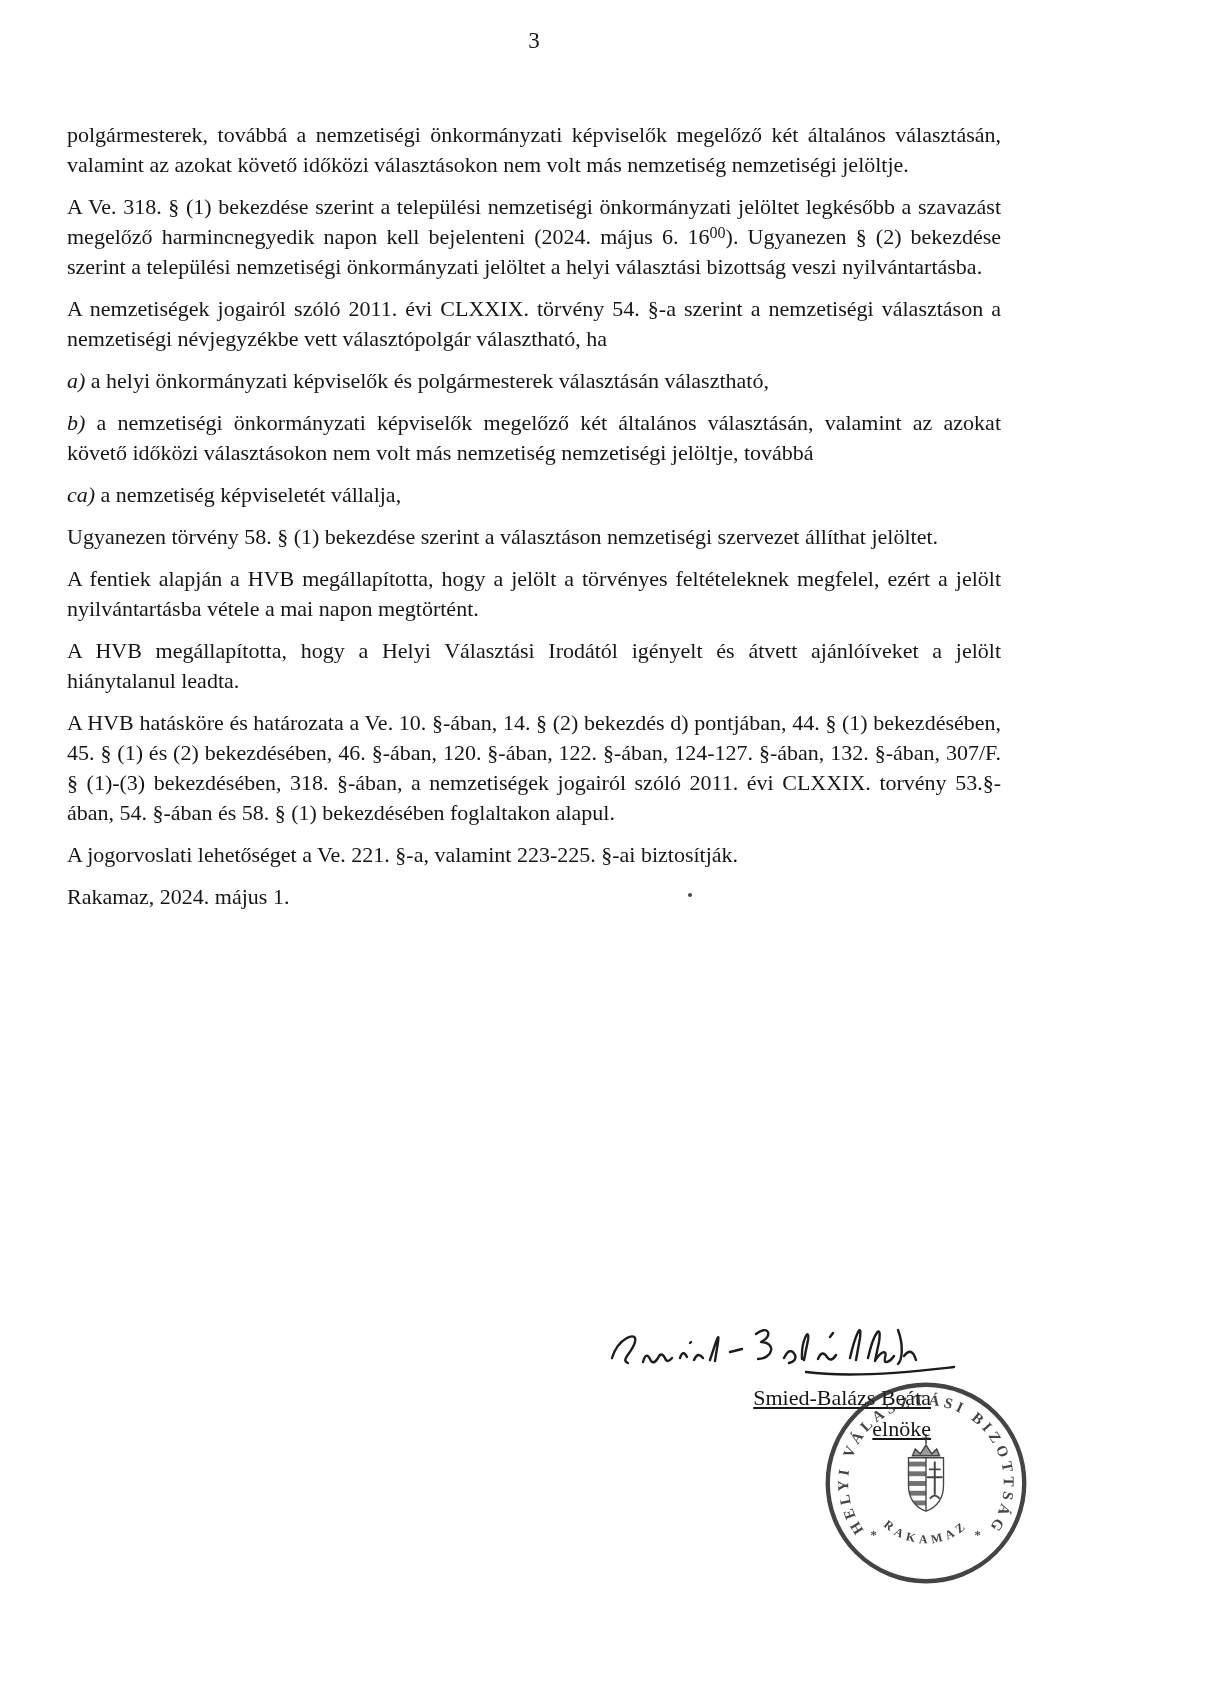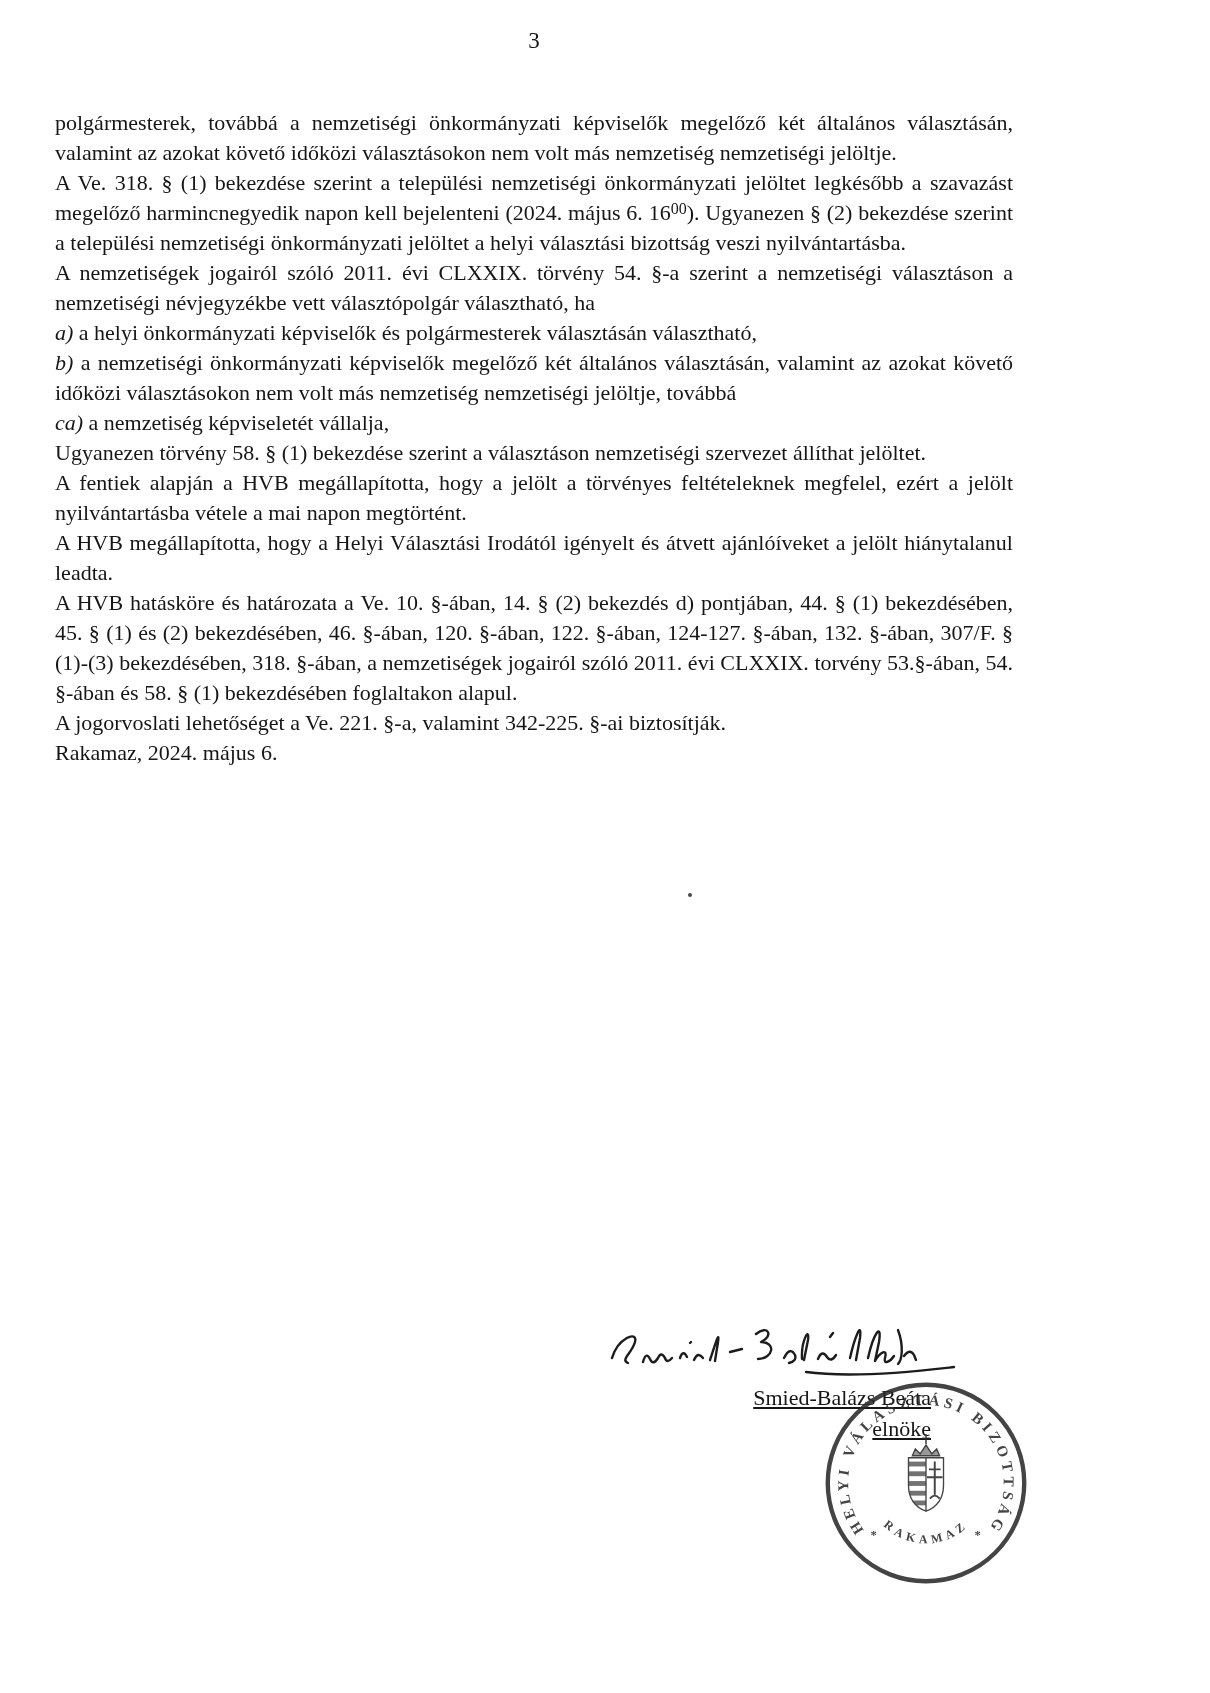--- a/index.html
+++ b/index.html
@@ -13,21 +13,21 @@
   }
   .pageno{
     position:absolute;top:28px;left:55px;width:958px;
     text-align:center;font-size:23px;
   }
   .textcol{
     position:absolute;left:55px;top:108px;width:958px;
     font-size:22px;line-height:30px;
     text-align:justify;text-justify:inter-word;
   }
-  .textcol p{margin:0;}
+  .textcol p{margin:12px;}
   .p-sub{text-indent:22px;}
   .mt1{margin-top:40px;}
   .mt2{margin-top:42px;}
   .mt3{margin-top:36px;}
   .mt4{margin-top:38px;}
   .mt-date{margin-top:64px;}
   .marker{font-style:italic;}
   sup{font-size:16px;line-height:0;vertical-align:6px;}
   .dateline{text-align:left;}
   .sig-block{
@@ -61,23 +61,23 @@
 
     <p class="mt2">A nemzetiségek jogairól szóló 2011. évi CLXXIX. törvény 54. §-a szerint a nemzetiségi választáson a nemzetiségi névjegyzékbe vett választópolgár választható, ha</p>
     <p><span class="marker">a)</span> <span>a helyi önkormányzati képviselők és polgármesterek választásán választható,</span></p>
     <p><span class="marker">b)</span> <span>a nemzetiségi önkormányzati képviselők megelőző két általános választásán, valamint az azokat követő időközi választásokon nem volt más nemzetiség nemzetiségi jelöltje, továbbá</span></p>
     <p><span class="marker">ca)</span> <span>a nemzetiség képviseletét vállalja,</span></p>
     <p>Ugyanezen törvény 58. § (1) bekezdése szerint a választáson nemzetiségi szervezet állíthat jelöltet.</p>
 
     <p class="mt3">A fentiek alapján a HVB megállapította, hogy a jelölt a törvényes feltételeknek megfelel, ezért a jelölt nyilvántartásba vétele a mai napon megtörtént.</p>
     <p class="mt4">A HVB megállapította, hogy a Helyi Választási Irodától igényelt és átvett ajánlóíveket a jelölt hiánytalanul leadta.</p>
     <p class="mt4">A HVB hatásköre és határozata a Ve. 10. §-ában, 14. § (2) bekezdés d) pontjában, 44. § (1) bekezdésében, 45. § (1) és (2) bekezdésében, 46. §-ában, 120. §-ában, 122. §-ában, 124-127. §-ában, 132. §-ában, 307/F. § (1)-(3) bekezdésében, 318. §-ában, a nemzetiségek jogairól szóló 2011. évi CLXXIX. torvény 53.§-ában, 54. §-ában és 58. § (1) bekezdésében foglaltakon alapul.</p>
-    <p class="mt4">A jogorvoslati lehetőséget a Ve. 221. §-a, valamint 342-225. §-ai biztosítják.</p>
+    <p class="mt4">A jogorvoslati lehetőséget a Ve. 221. §-a, valamint 223-225. §-ai biztosítják.</p>
 
-    <p class="mt-date dateline">Rakamaz, 2024. május 6.</p>
+    <p class="mt-date dateline">Rakamaz, 2024. május 1.</p>
   </div>
 
   <div class="artifact-dot"></div>
 
   <svg class="sig-scribble" viewBox="0 0 364 84" fill="none" stroke="#1c1c1c" stroke-width="2.4" stroke-linecap="round" stroke-linejoin="round">
     <path d="M14,46 C20,26 40,18 37,30 C34,41 22,48 30,51 M45,50 q3,-11 7,-3 q3,7 8,-1 q3,-7 7,0 q2,6 7,0 M82,46 q3,-9 7,-1 m3,-14 l1,-1 M96,48 q4,-9 9,-2 M112,48 C116,36 122,16 120,30 L117,49"></path>
     <path d="M132,40 l12,-3"></path>
     <path d="M158,22 C170,12 176,24 163,30 C178,30 176,46 160,47 M186,46 q6,-12 11,-3 q2,6 -6,8 M204,47 C203,28 212,14 210,28 L206,48 M220,47 q4,-10 9,-2 q4,6 9,-2 m-6,-18 l3,-4"></path>
     <path d="M252,46 C257,24 264,8 262,26 L258,48 M270,46 C276,20 284,10 281,30 L277,49 C282,40 290,36 287,46 C285,53 292,50 296,44 M300,18 C306,34 304,48 300,52 M306,44 q6,-8 10,-1 l2,5"></path>
     <path d="M208,60 C260,67 330,58 356,55"></path>

